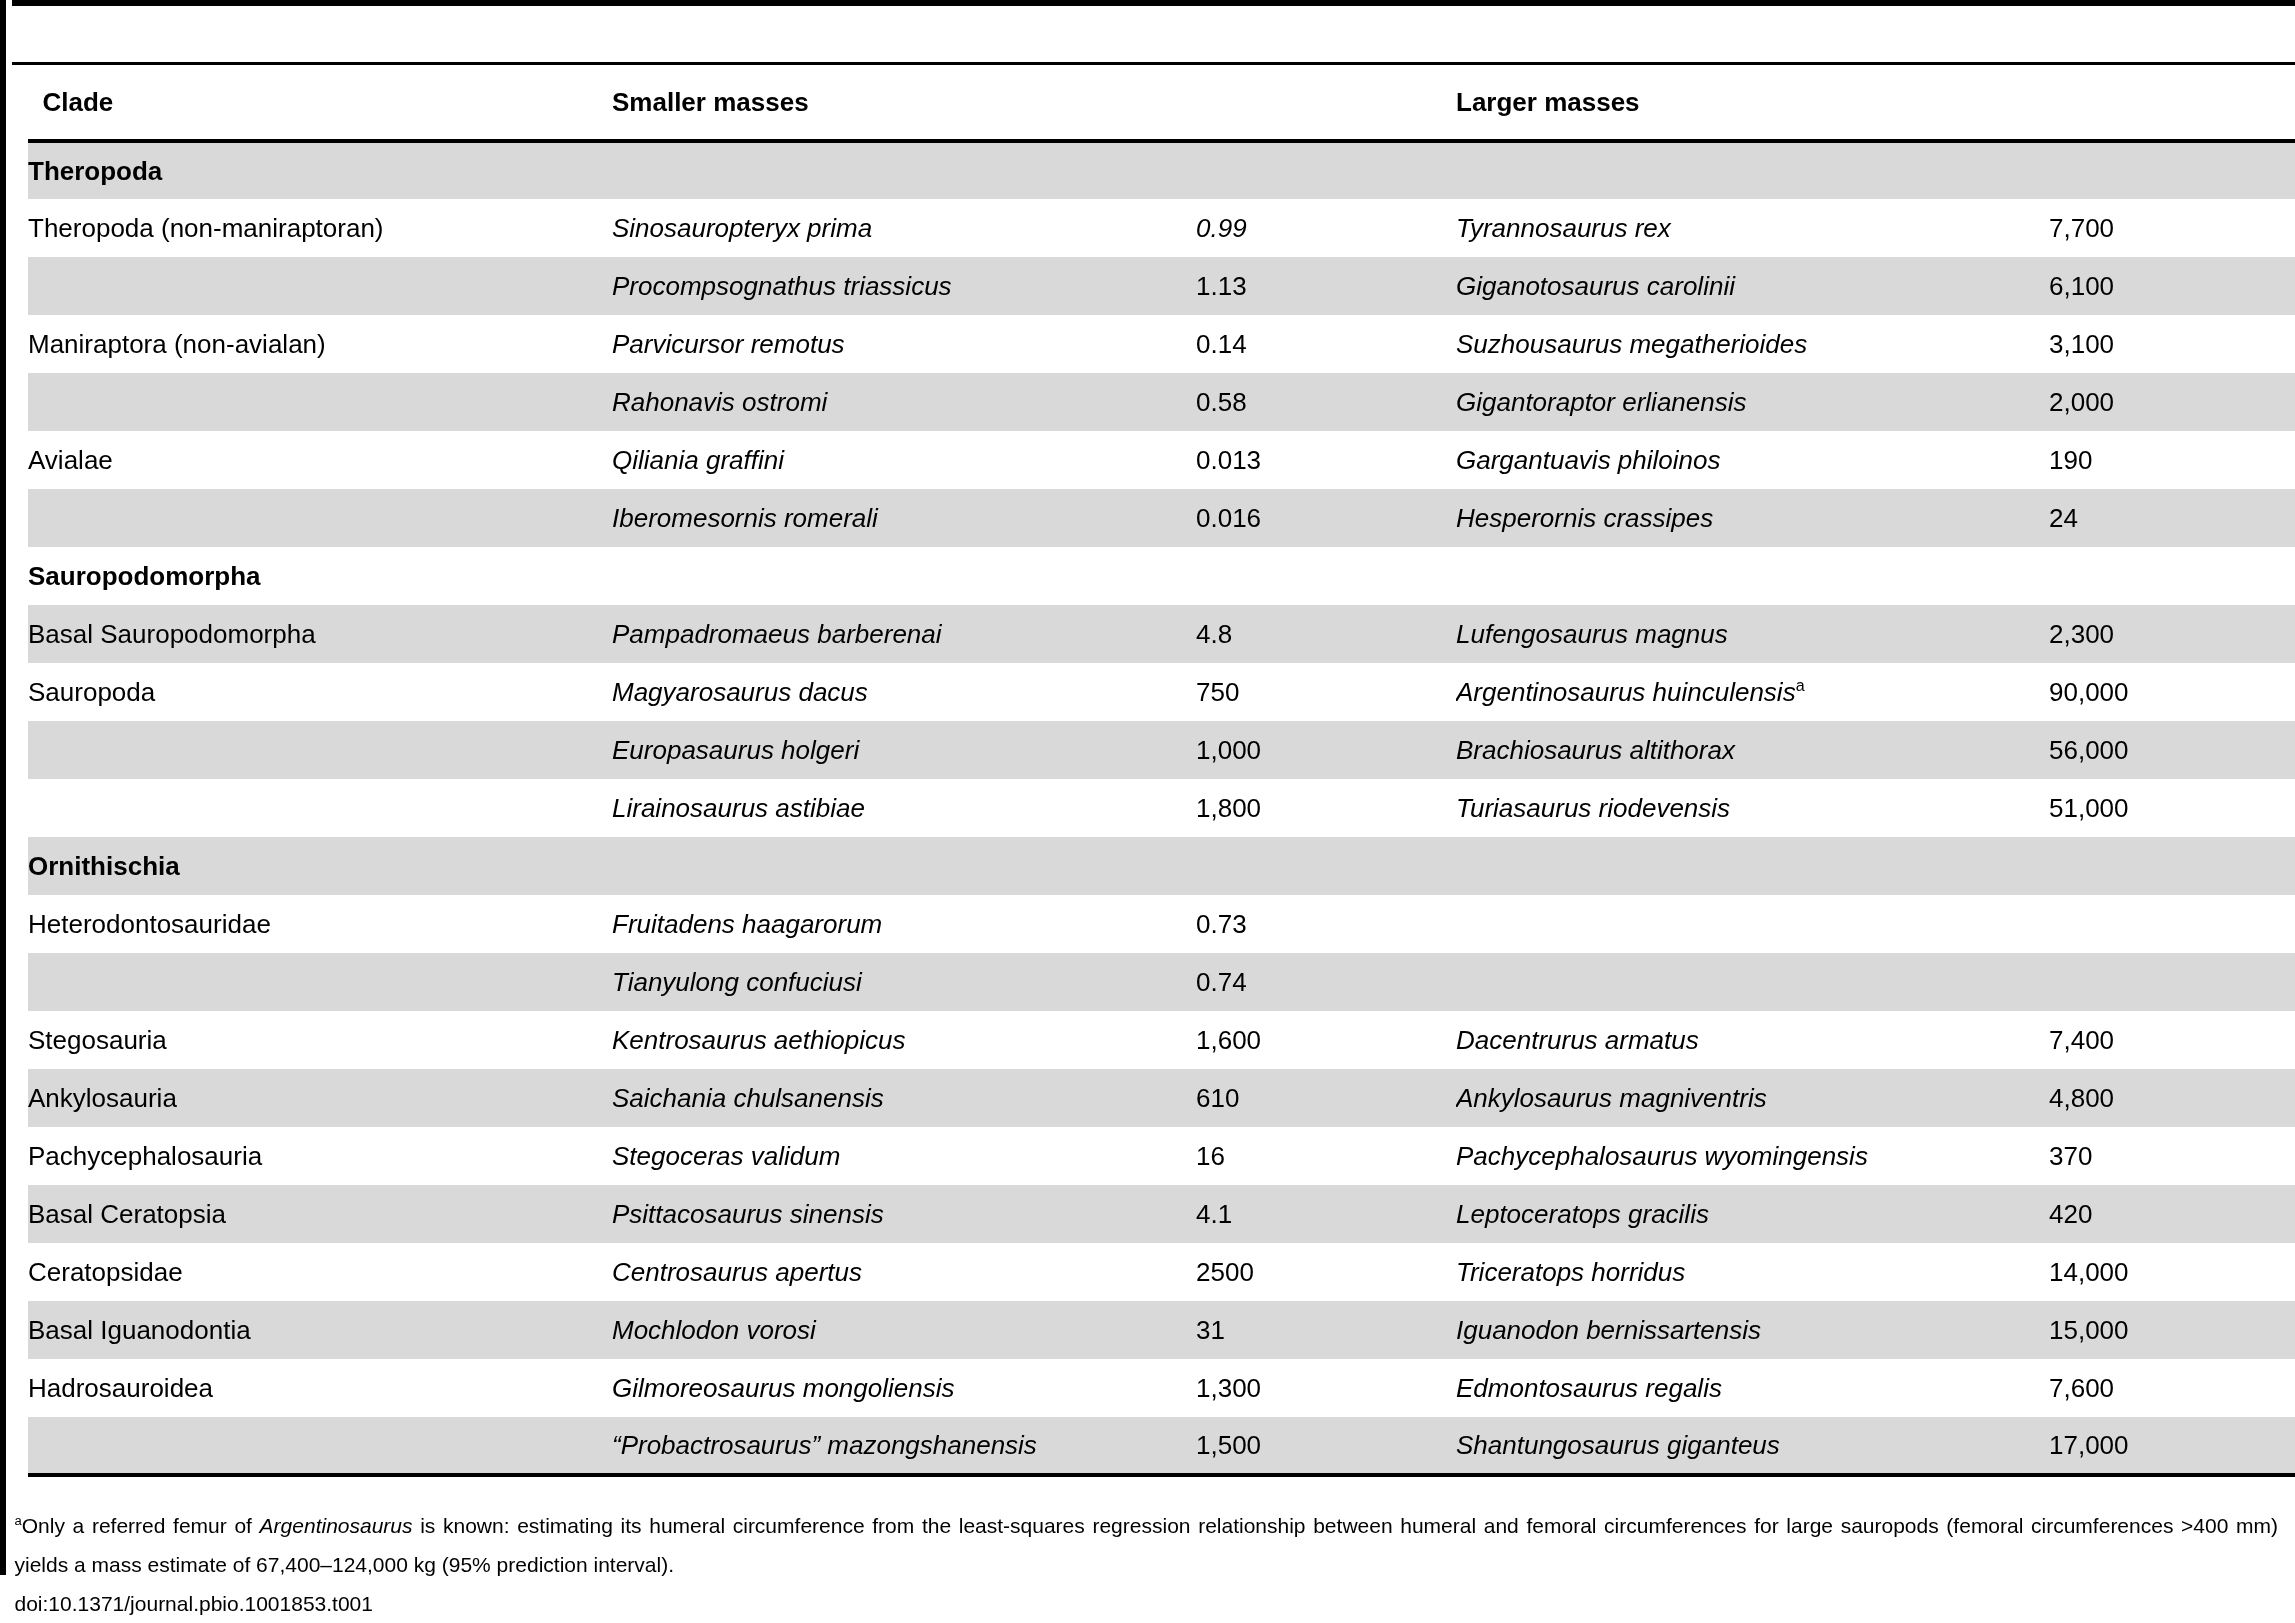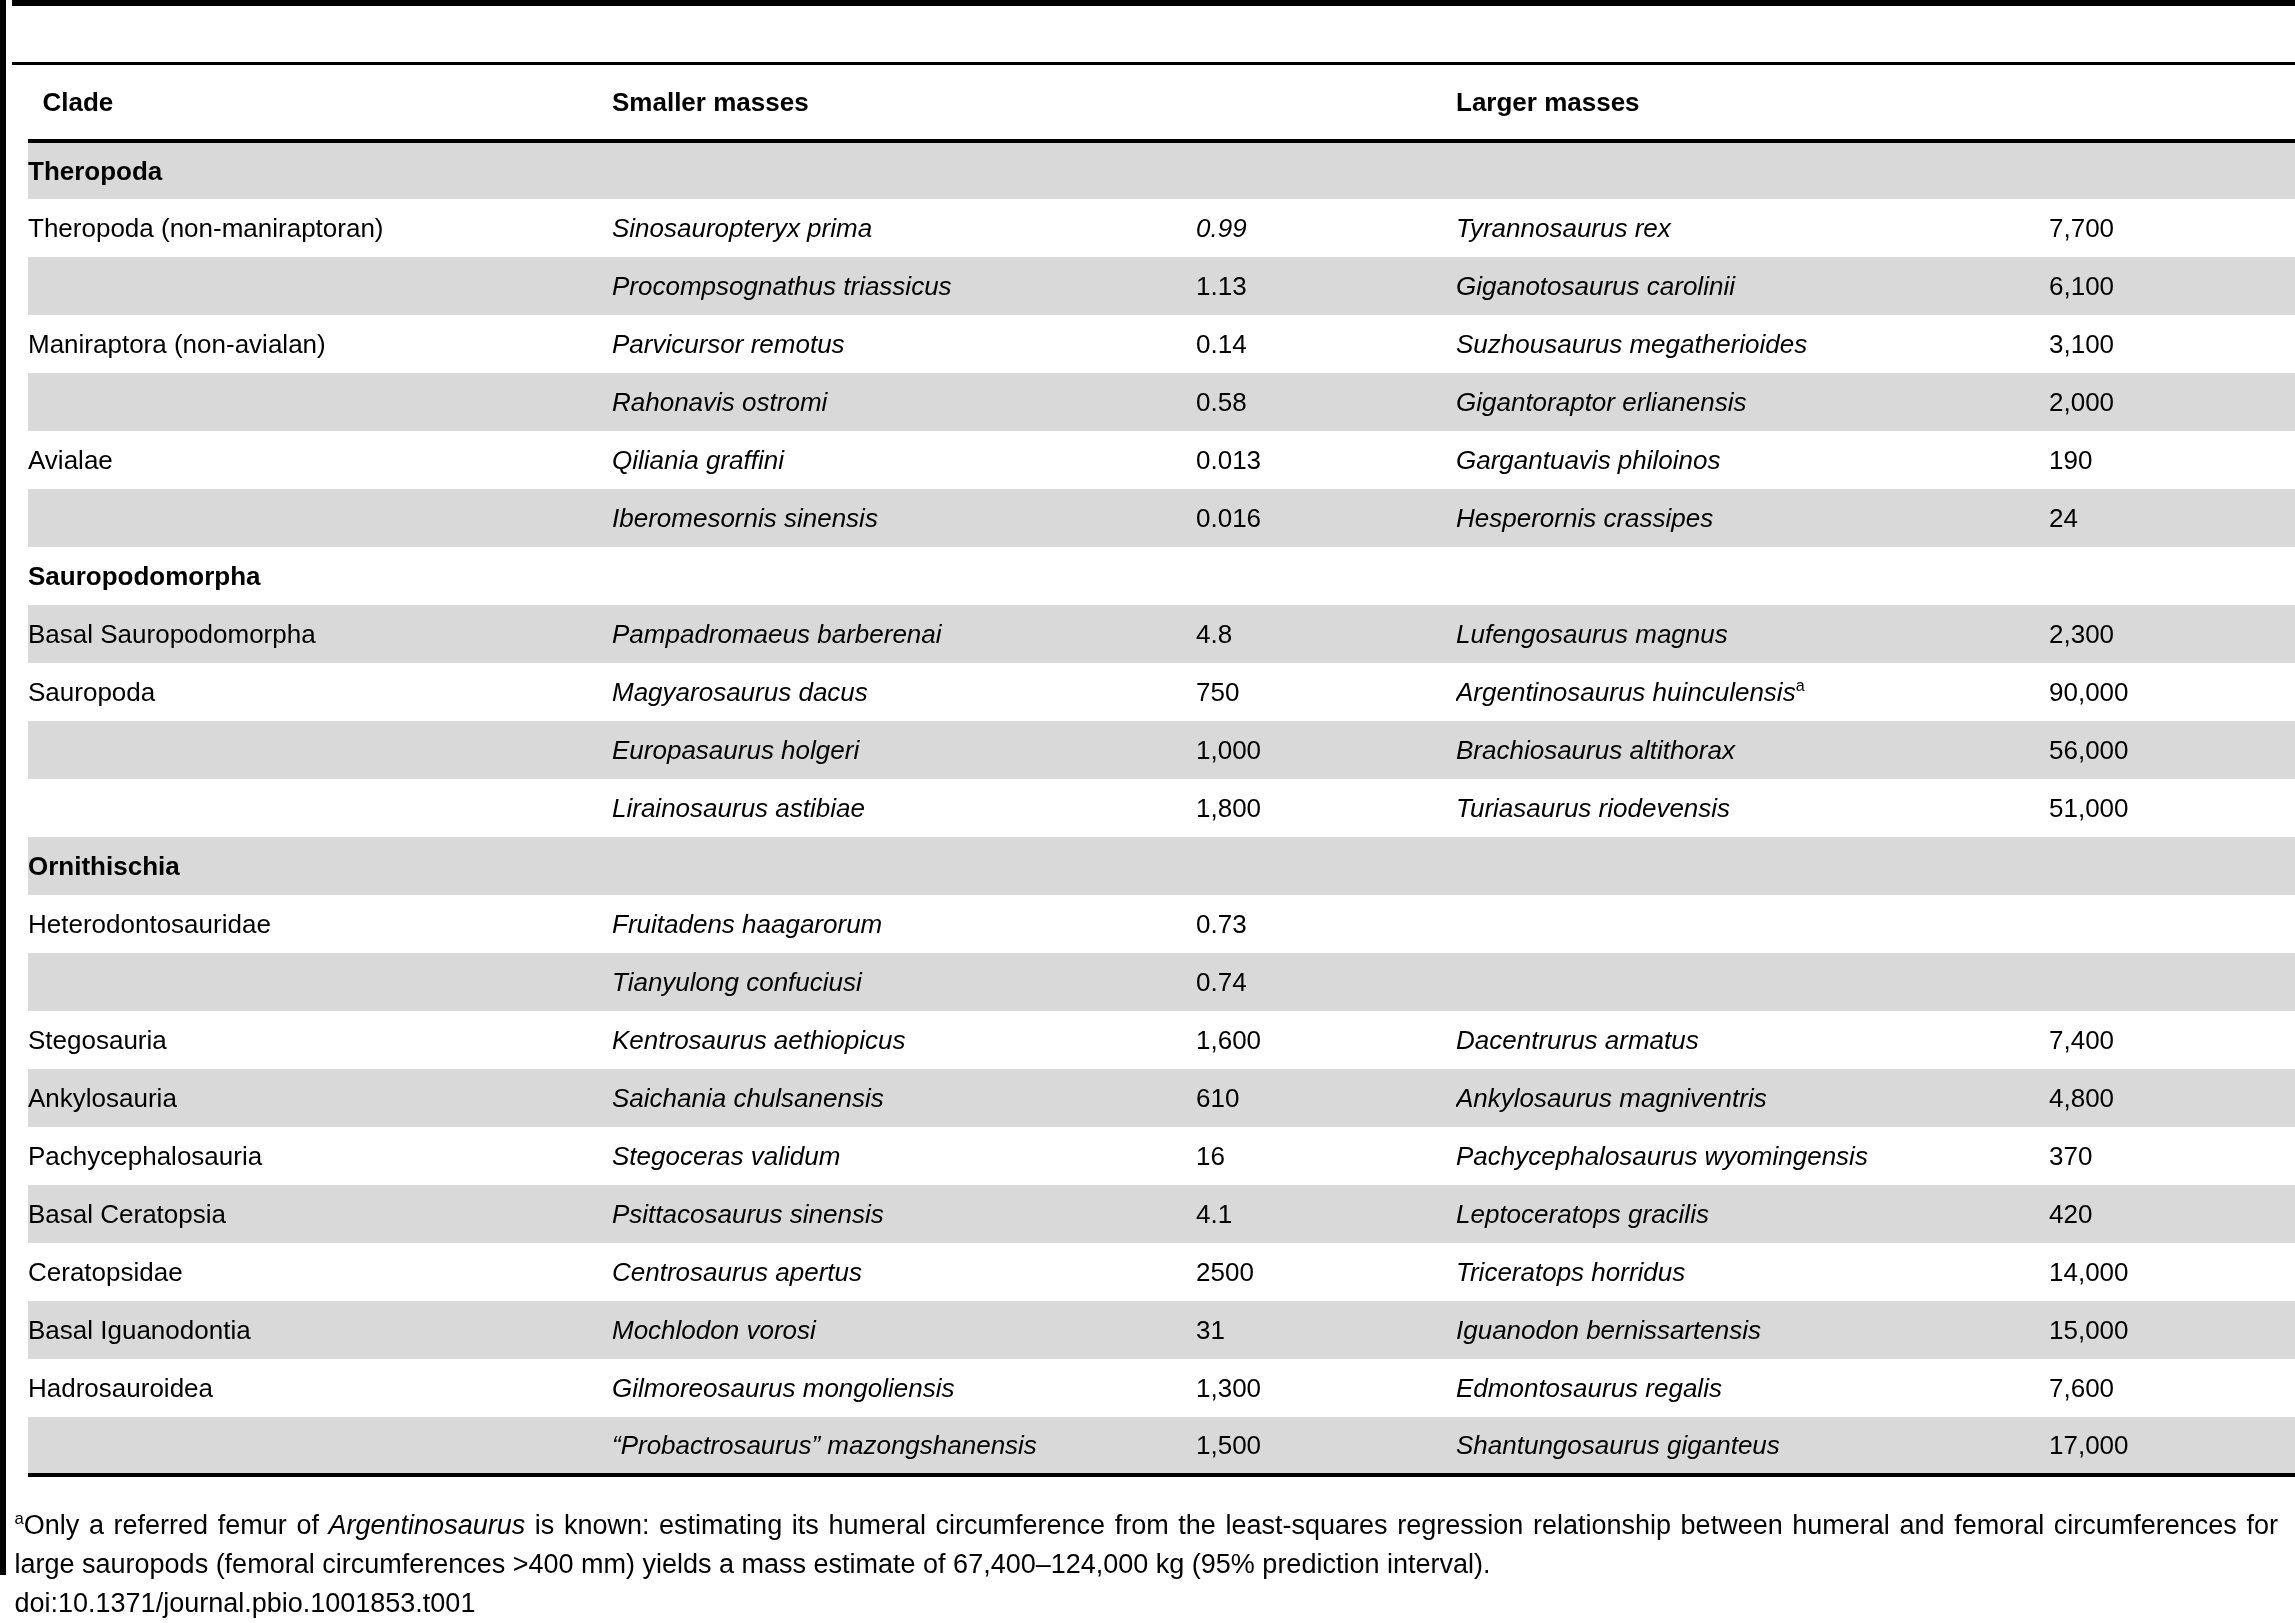--- a/index.html
+++ b/index.html
@@ -31,21 +31,21 @@
   .mass-table tbody tr.shaded { background:var(--shade, #d9d9d9); }
   .clade-cell, th.clade-head, .section-cell { padding-left:14.5px; }
   .section-cell { font-weight:bold; }
   .species { font-style:italic; }
   .species sup { font-style:normal; }
   .italic-num { font-style:italic; }
   sup { font-size:62%; vertical-align:super; line-height:0; }
 
   .footnote {
     position:absolute; left:14.5px; right:17px; top:1506px;
-    font-size:27px; line-height:39px;
+    font-size:21px; line-height:39px;
   }
   .footnote p { margin:0; }
   .footnote-text { text-align:justify; }
   .doi { text-align:left; }
 </style>
 </head>
 <body style="--shade: #d9d9d9; background: rgb(255, 255, 255); color: rgb(0, 0, 0);">
 
 <div class="figure">
   <div class="left-bar"></div>
@@ -103,21 +103,21 @@
         </tr>
         <tr>
           <td class="clade-cell">Avialae</td>
           <td><span class="species">Qiliania graffini</span></td>
           <td>0.013</td>
           <td><span class="species">Gargantuavis philoinos</span></td>
           <td>190</td>
         </tr>
         <tr class="shaded">
           <td class="clade-cell"></td>
-          <td><span class="species">Iberomesornis sinensis</span></td>
+          <td><span class="species">Iberomesornis romerali</span></td>
           <td>0.016</td>
           <td><span class="species">Hesperornis crassipes</span></td>
           <td>24</td>
         </tr>
         <tr>
           <td colspan="5" class="section-cell">Sauropodomorpha</td>
         </tr>
         <tr class="shaded">
           <td class="clade-cell">Basal Sauropodomorpha</td>
           <td><span class="species">Pampadromaeus barberenai</span></td>

